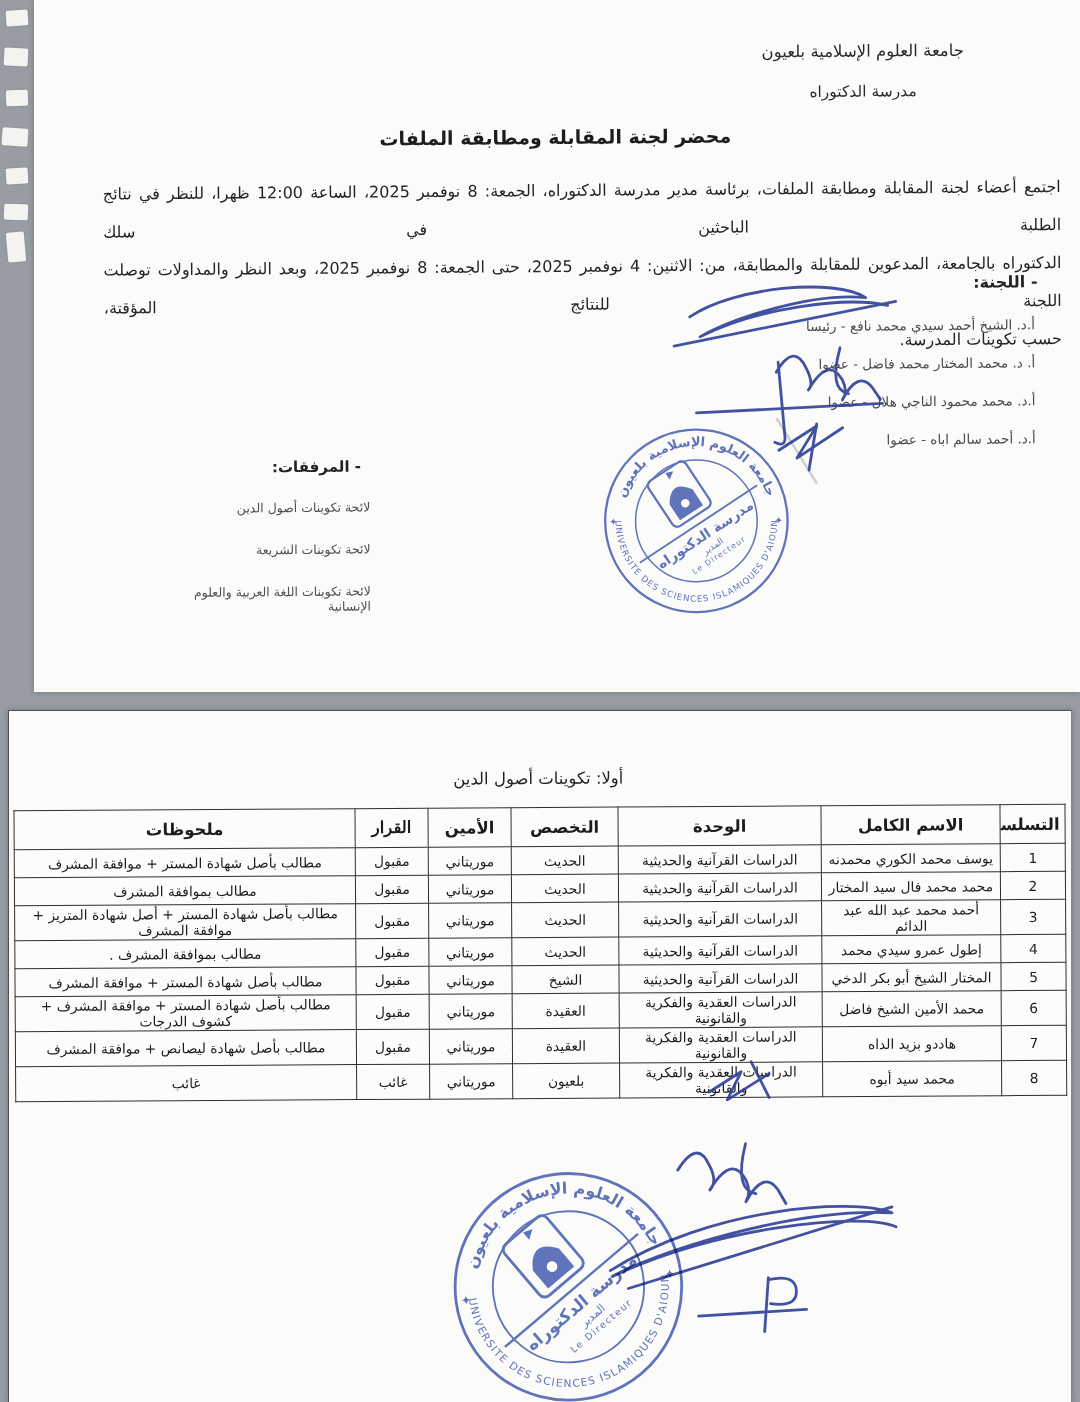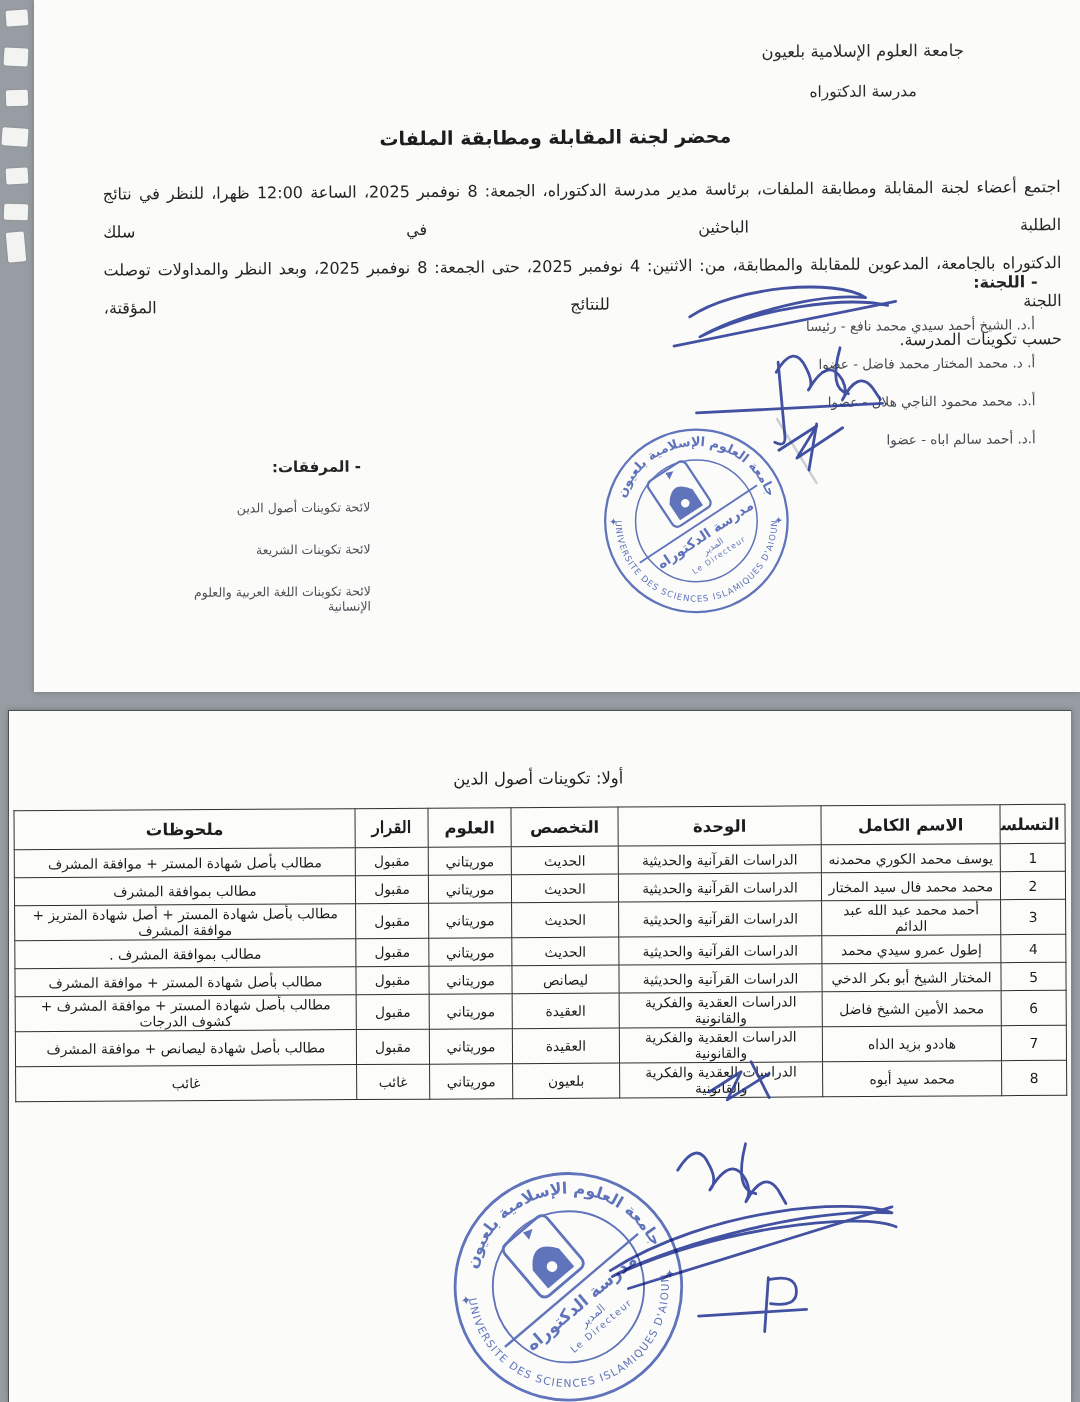--- a/index.html
+++ b/index.html
@@ -139,21 +139,21 @@
   <div class="tilt2">
     <div class="p2-title">أولا: تكوينات أصول الدين</div>
 
     <table class="results" dir="rtl">
       <thead>
           <tr>
             <th class="c0">التسلسل</th>
             <th class="c1">الاسم الكامل</th>
             <th class="c2">الوحدة</th>
             <th class="c3">التخصص</th>
-            <th class="c4">العلوم</th>
+            <th class="c4">الأمين</th>
             <th class="c5">القرار</th>
             <th class="c6">ملحوظات</th>
           </tr>
         </thead>
       <tbody>
           <tr>
             <td class="c0">1</td>
             <td class="c1">يوسف محمد الكوري محمدنه</td>
             <td class="c2">الدراسات القرآنية والحديثية</td>
             <td class="c3">الحديث</td>
@@ -185,21 +185,21 @@
             <td class="c2">الدراسات القرآنية والحديثية</td>
             <td class="c3">الحديث</td>
             <td class="c4">موريتاني</td>
             <td class="c5">مقبول</td>
             <td class="c6">مطالب بموافقة المشرف .</td>
           </tr>
           <tr>
             <td class="c0">5</td>
             <td class="c1">المختار الشيخ أبو بكر الدخي</td>
             <td class="c2">الدراسات القرآنية والحديثية</td>
-            <td class="c3">ليصانص</td>
+            <td class="c3">الشيخ</td>
             <td class="c4">موريتاني</td>
             <td class="c5">مقبول</td>
             <td class="c6">مطالب بأصل شهادة المستر + موافقة المشرف</td>
           </tr>
           <tr>
             <td class="c0">6</td>
             <td class="c1">محمد الأمين الشيخ فاضل</td>
             <td class="c2">الدراسات العقدية والفكرية والقانونية</td>
             <td class="c3">العقيدة</td>
             <td class="c4">موريتاني</td>

